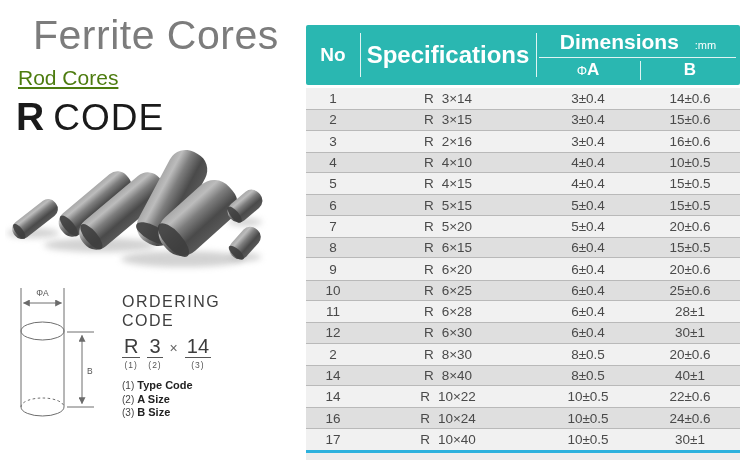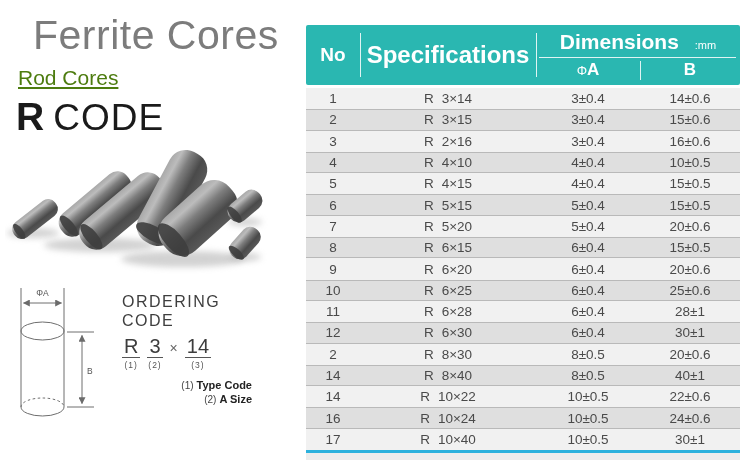--- a/index.html
+++ b/index.html
@@ -14,21 +14,21 @@
   #brand-type .tword{font-size:37px;font-weight:400;letter-spacing:1px;}
 
   
   #ordering{left:122px;top:292px;width:130px;color:#3e3e3e;}
   .ord-head{font-size:16px;font-weight:500;letter-spacing:1.5px;line-height:19px;}
   #code-line{display:flex;align-items:flex-start;gap:7px;margin-top:6px;}
   .code-col{display:flex;flex-direction:column;align-items:center;}
   .code-char{font-size:20px;font-weight:500;color:#3d3d3d;border-bottom:1px solid #555;padding:0 2px 1px 2px;line-height:20px;}
   .code-times{font-size:14px;color:#666;line-height:20px;padding-top:2px;border-bottom:none;}
   .code-marker{font-size:8.5px;color:#555;margin-top:2px;letter-spacing:1px;}
-  #ord-legend{margin-top:9px;text-align:right;}
+  #ord-legend{margin-top:9px;}
   .leg-line{font-size:11px;line-height:13.5px;color:#222;white-space:nowrap;}
   .leg-marker{font-weight:400;color:#444;font-size:10px;}
   .leg-label{font-weight:700;margin-left:3px;}
 
   
   #panel{left:306px;top:25px;width:434px;}
   #thead{position:relative;height:60px;background:#2ab7b1;border-radius:2px;color:#fff;}
   #thead .hc{position:absolute;text-align:center;}
   .h-no{left:0;width:54px;top:0;height:60px;line-height:60px;font-size:19px;font-weight:700;}
   .h-spec{left:54px;width:176px;top:0;height:52px;line-height:60px;font-size:24px;font-weight:700;}
@@ -162,20 +162,23 @@
       <span class="code-marker">(3)</span>
     </div>
   </div>
   <div id="ord-legend">
     <div class="leg-line">
       <span class="leg-marker">(1)</span><span class="leg-label">Type Code</span>
     </div>
     <div class="leg-line">
       <span class="leg-marker">(2)</span><span class="leg-label">A Size</span>
     </div>
+    <div class="leg-line">
+      <span class="leg-marker">(3)</span><span class="leg-label">B Size</span>
+    </div>
   </div>
 </div>
 
 <div class="abs" id="panel">
   <div id="thead" style="background: rgb(42, 183, 177);">
     <div class="hc h-no">No</div>
     <div class="hc h-spec">Specifications</div>
     <div class="vline vl1"></div>
     <div class="vline vl2"></div>
     <div class="hc h-dims">

